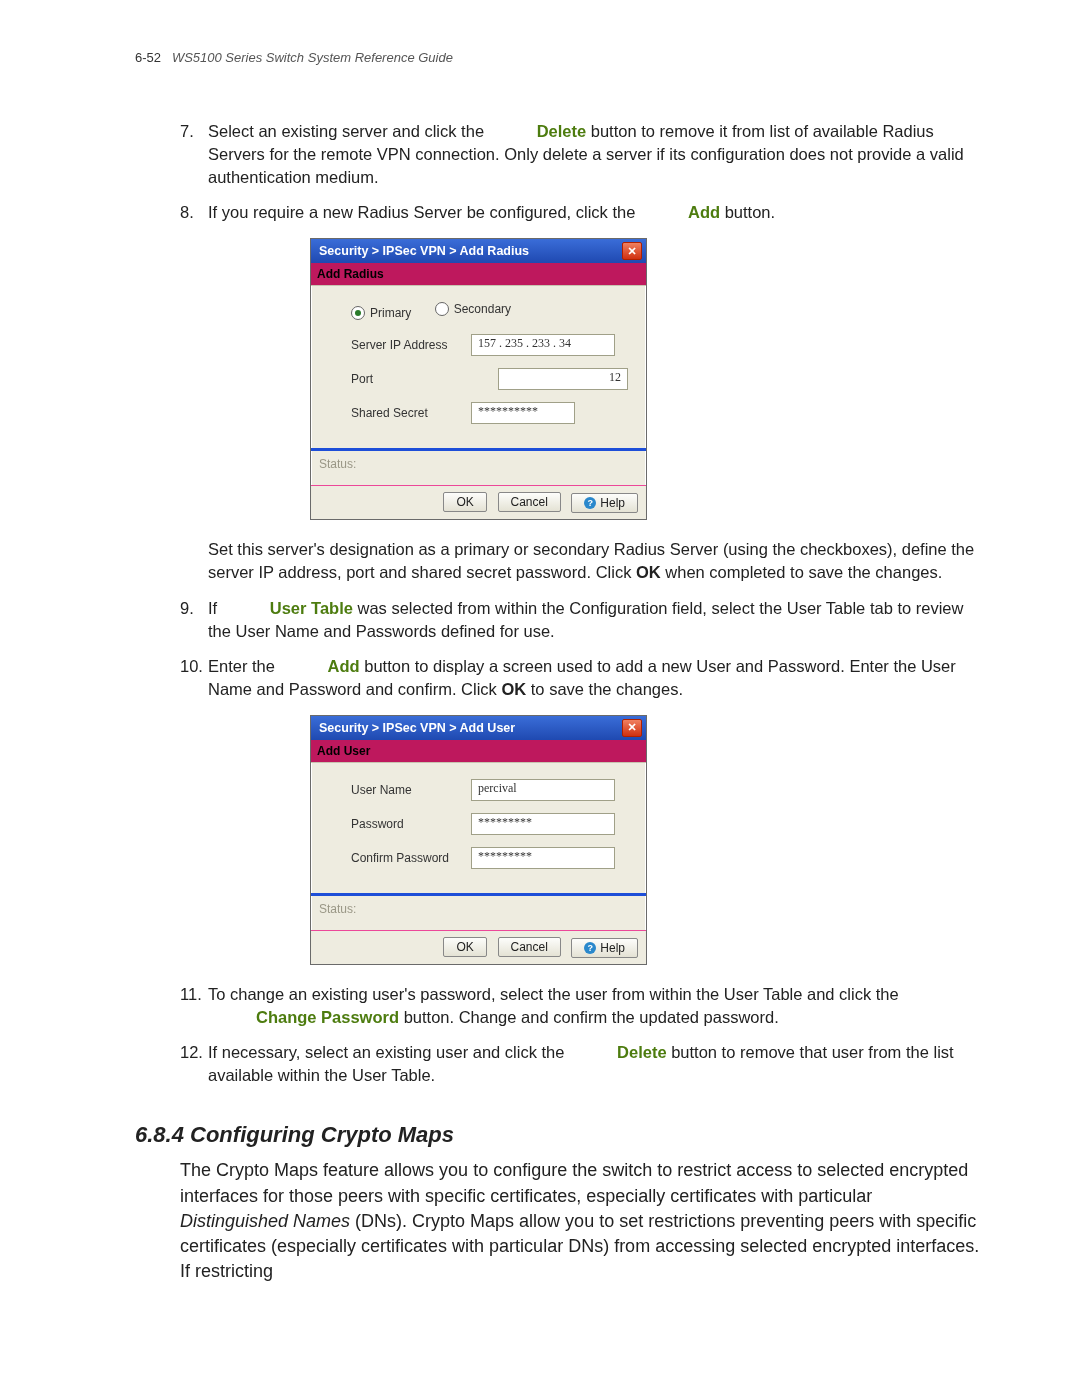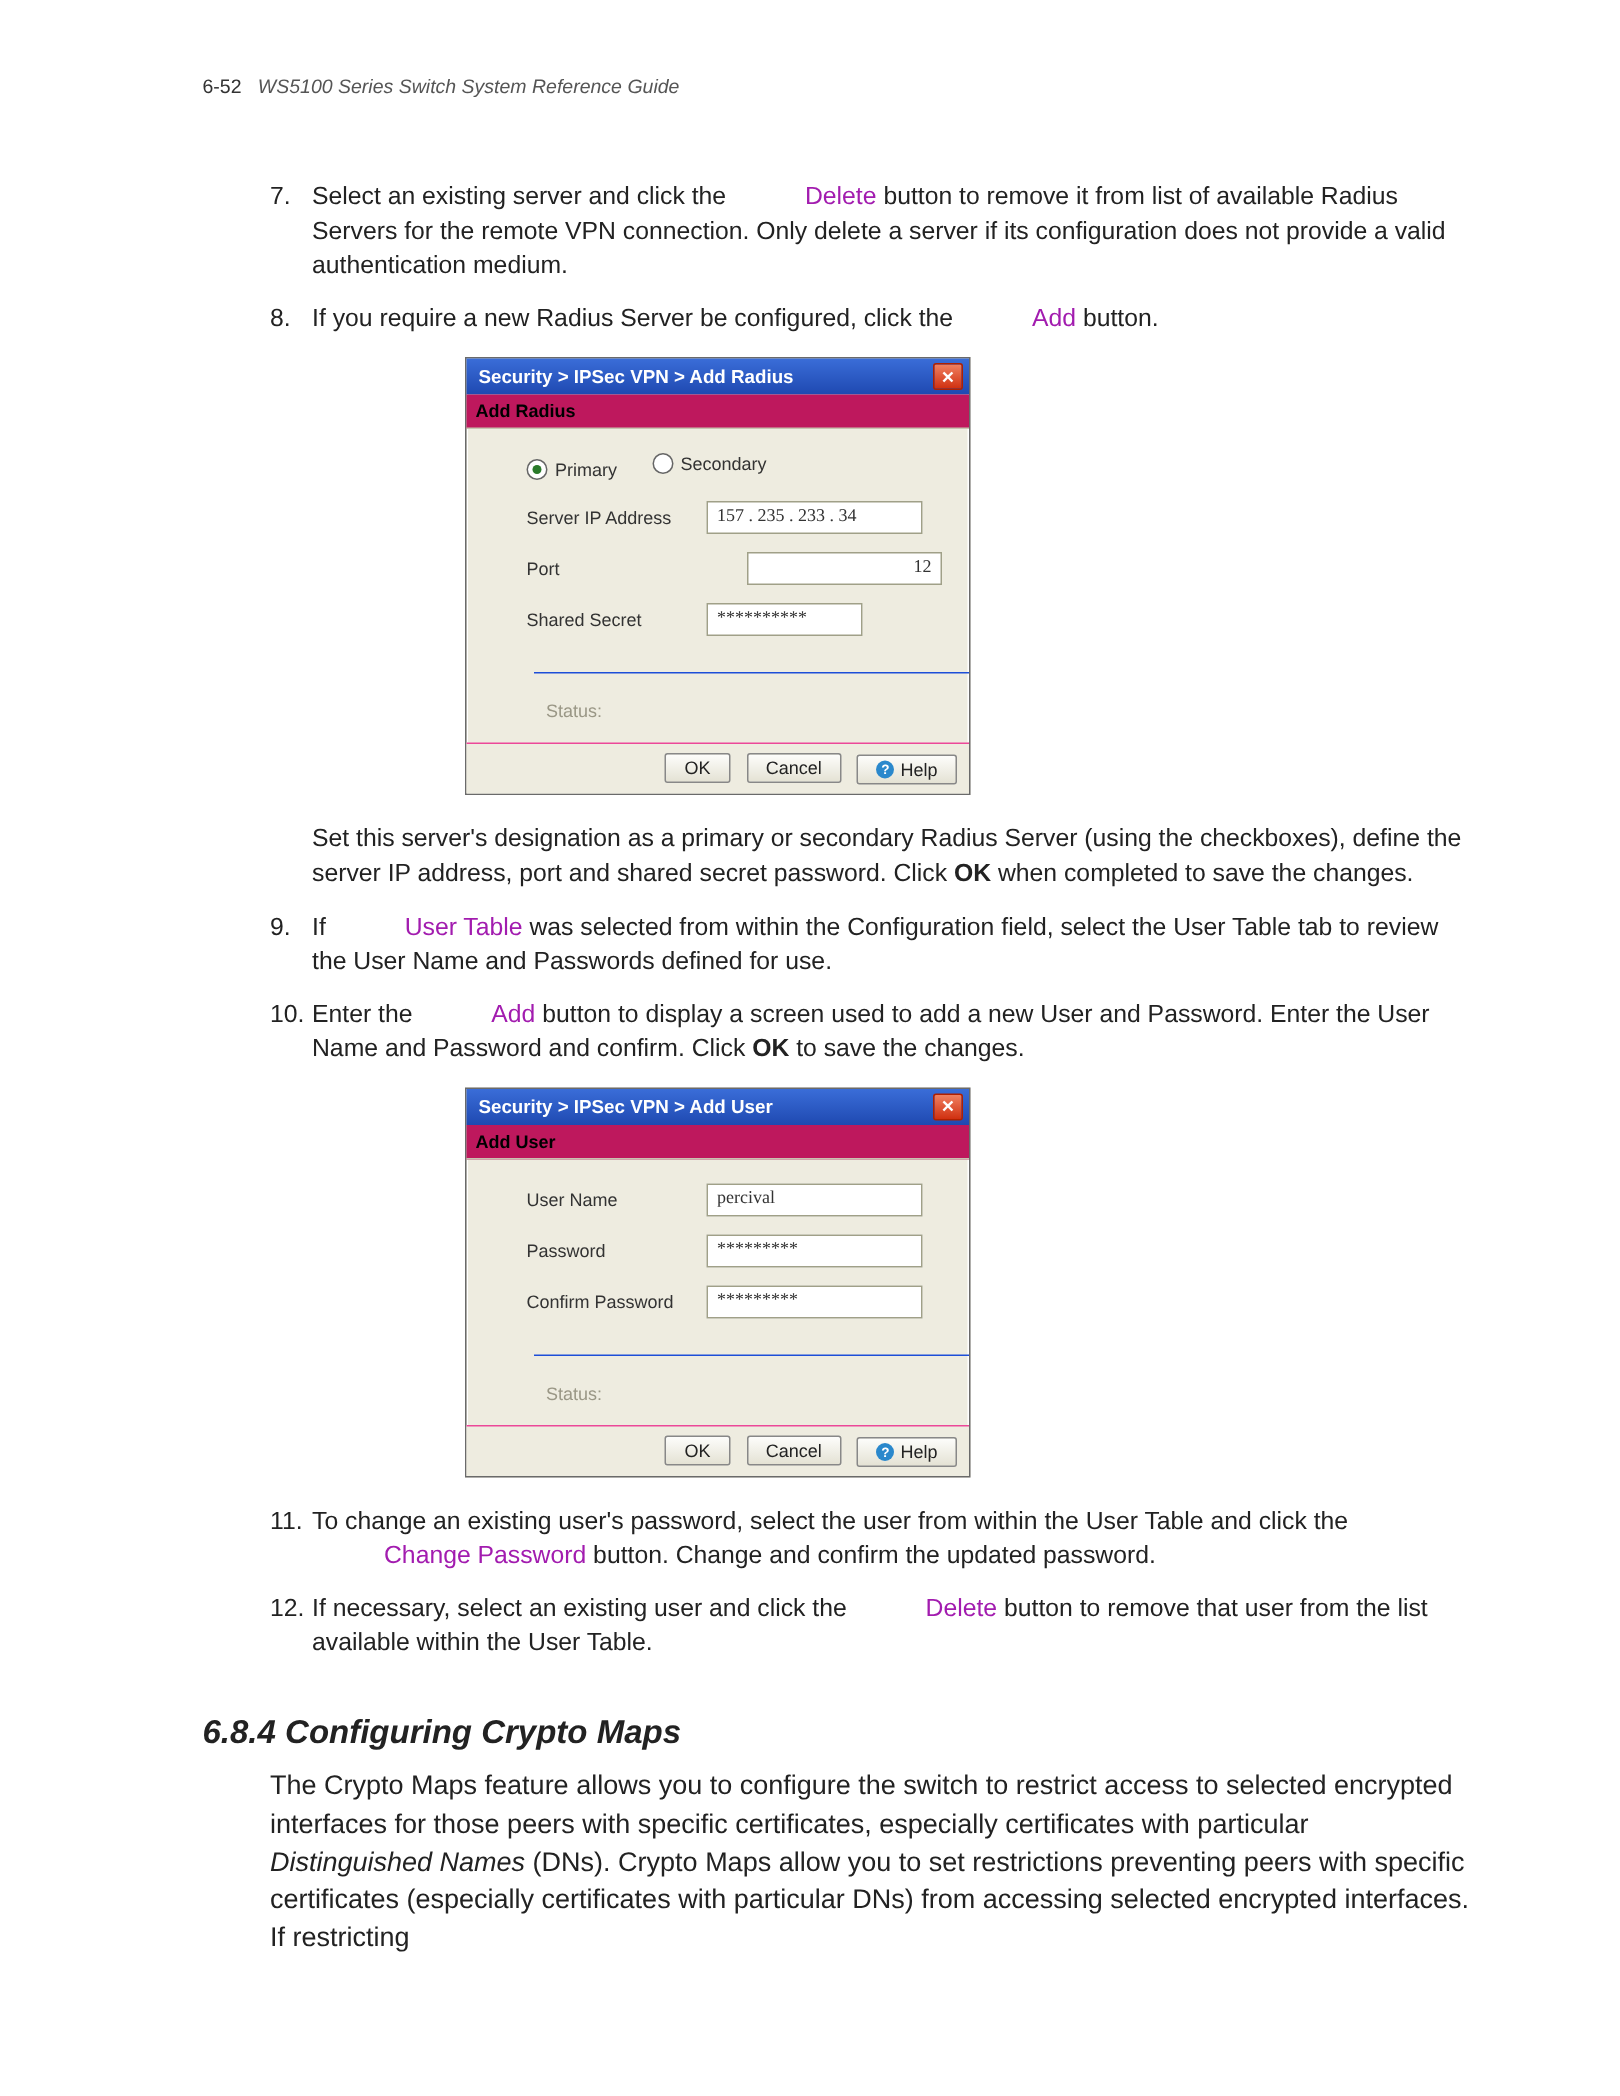--- a/index.html
+++ b/index.html
@@ -37,21 +37,21 @@
     font-size: 16.5px;
     line-height: 1.4;
     color: #222;
   }
   .step-num {
     width: 28px;
     flex-shrink: 0;
   }
   .step-body { flex: 1; }
   .bold { font-weight: bold; }
-  .link-bold { font-weight: normal; color: #a21caf; padding-left: 48px; }
+  .link-bold { font-weight: bold; color: #4d7c0f; padding-left: 48px; }
   .indent-text {
     font-size: 16.5px;
     line-height: 1.4;
     margin: 10px 0 12px 28px;
   }
   .section-head {
     font-size: 22px;
     font-weight: bold;
     font-style: italic;
     margin: 35px 0 10px -45px;
@@ -135,25 +135,24 @@
     border: 1px solid #a0a088;
     background: #fff;
     font-size: 12px;
     padding: 1px 6px;
     box-sizing: content-box;
     font-family: Liberation Serif, serif;
   }
   .field-input.right { text-align: right; margin-left: 40px; }
   .field-input.short { width: 90px; }
   .dlg-status {
-    border-top: 1px solid #1d4ed8;
+    border-top: 3px solid #1d4ed8;
     font-size: 12px;
     color: #9a9786;
-    padding: 18px 8px 14px 8px;
-    margin-left: 45px;
+    padding: 6px 8px 14px 8px;
   }
   .dlg-footer {
     border-top: 1px solid #ec4899;
     background: #eeece0;
     padding: 6px 8px;
     text-align: right;
   }
   .dlg-btn {
     display: inline-flex; align-items: center; justify-content: center;
     border: 1px solid #888; background: linear-gradient(#fdfdfb,#e4e2d4);

